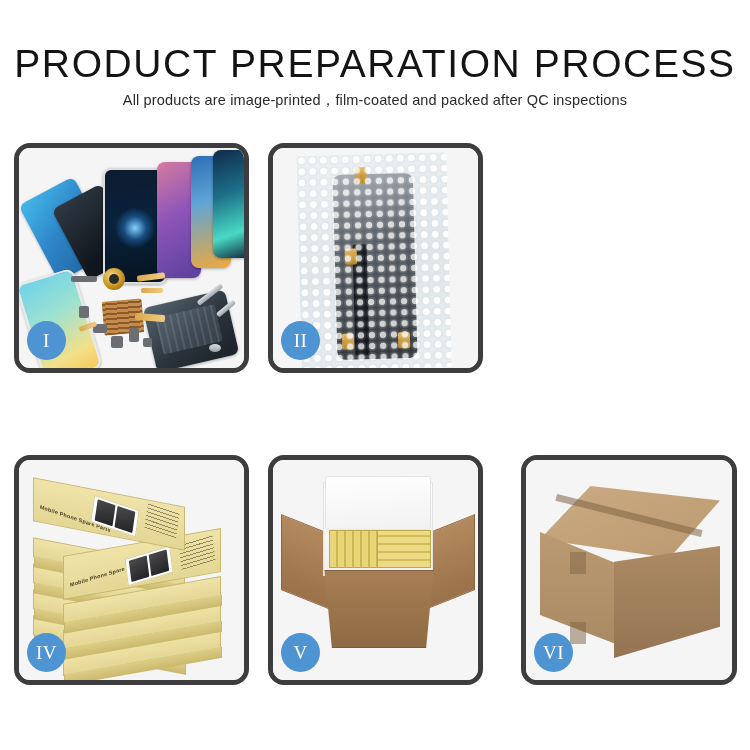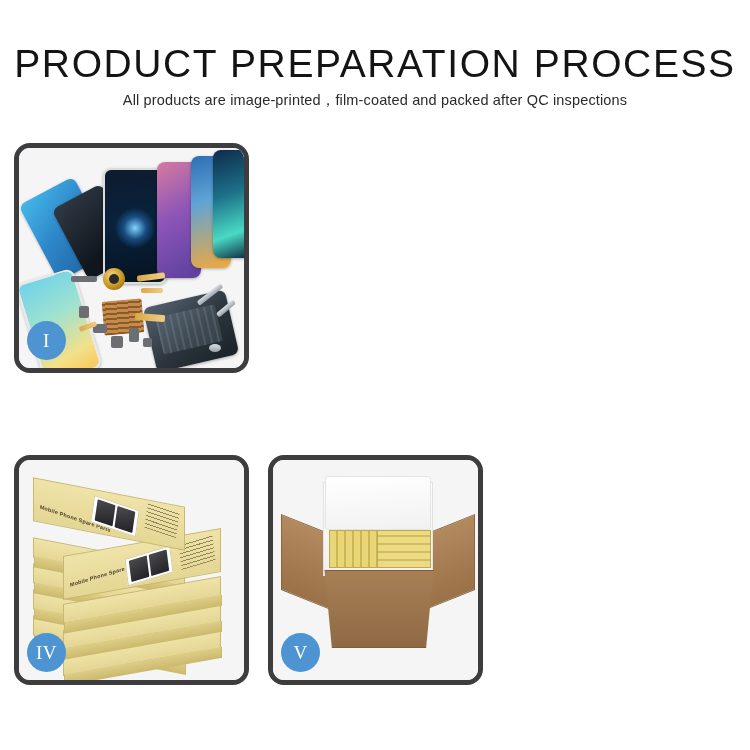--- a/index.html
+++ b/index.html
@@ -414,20 +414,35 @@
       <div class="flexcable" style="left:122px; top:140px; width:22px; height:5px;"></div>
       <div class="flexcable" style="left:116px; top:166px; width:30px; height:7px; transform:rotate(4deg);"></div>
       <div class="flexcable" style="left:60px;  top:176px; width:18px; height:5px; transform:rotate(-20deg);"></div>
       <div class="tool" style="left:176px; top:144px; width:30px; height:5px; transform:rotate(-38deg);"></div>
       <div class="tool" style="left:196px; top:158px; width:22px; height:5px; transform:rotate(-40deg);"></div>
       <div class="tool" style="left:190px; top:196px; width:12px; height:8px; border-radius:50%;"></div>
     </div>
     <div class="badge">I</div>
   </div>
 
+  <div class="card" id="card-2">
+    <div class="photo">
+      <div class="bubble-bag">
+        <div class="inner-part">
+          <div class="strip"></div>
+          <div class="conn" style="left:28%; top:-4%;"></div>
+          <div class="conn" style="left:12%; top:40%;"></div>
+          <div class="conn" style="left:6%;  top:86%;"></div>
+          <div class="conn" style="left:76%; top:86%;"></div>
+        </div>
+        <div class="bubble-overlay"></div>
+      </div>
+    </div>
+    <div class="badge">II</div>
+  </div>
 
 
   <div class="card" id="card-4">
     <div class="photo">
       <div class="stack">
 
         <div class="sbox" style="left:4px;  top:150px; width:150px; height:18px; transform:skewY(11deg);">
             <div class="side"></div>
           </div>
         <div class="sbox" style="left:4px;  top:124px; width:150px; height:18px; transform:skewY(11deg);">
@@ -481,14 +496,25 @@
       <div class="flap" style="left:152px;top:64px; width:48px; height:74px; transform:skewY(-22deg);"></div>
       <div class="foam-box"></div>
       <div class="yellow-slats"></div>
       <div class="yellow-slats2"></div>
       <div class="foam-lid-open"></div>
       <div class="carton-front"></div>
     </div>
     <div class="badge">V</div>
   </div>
 
+  <div class="card" id="card-6">
+    <div class="photo">
+      <div class="ctn-top"></div>
+      <div class="ctn-left"></div>
+      <div class="ctn-right"></div>
+      <div class="ctn-seam"></div>
+      <div class="ctn-tab" style="left:44px; top:92px;"></div>
+      <div class="ctn-tab" style="left:44px; top:162px;"></div>
+    </div>
+    <div class="badge">VI</div>
+  </div>
 
 </div>
 
 </body></html>

